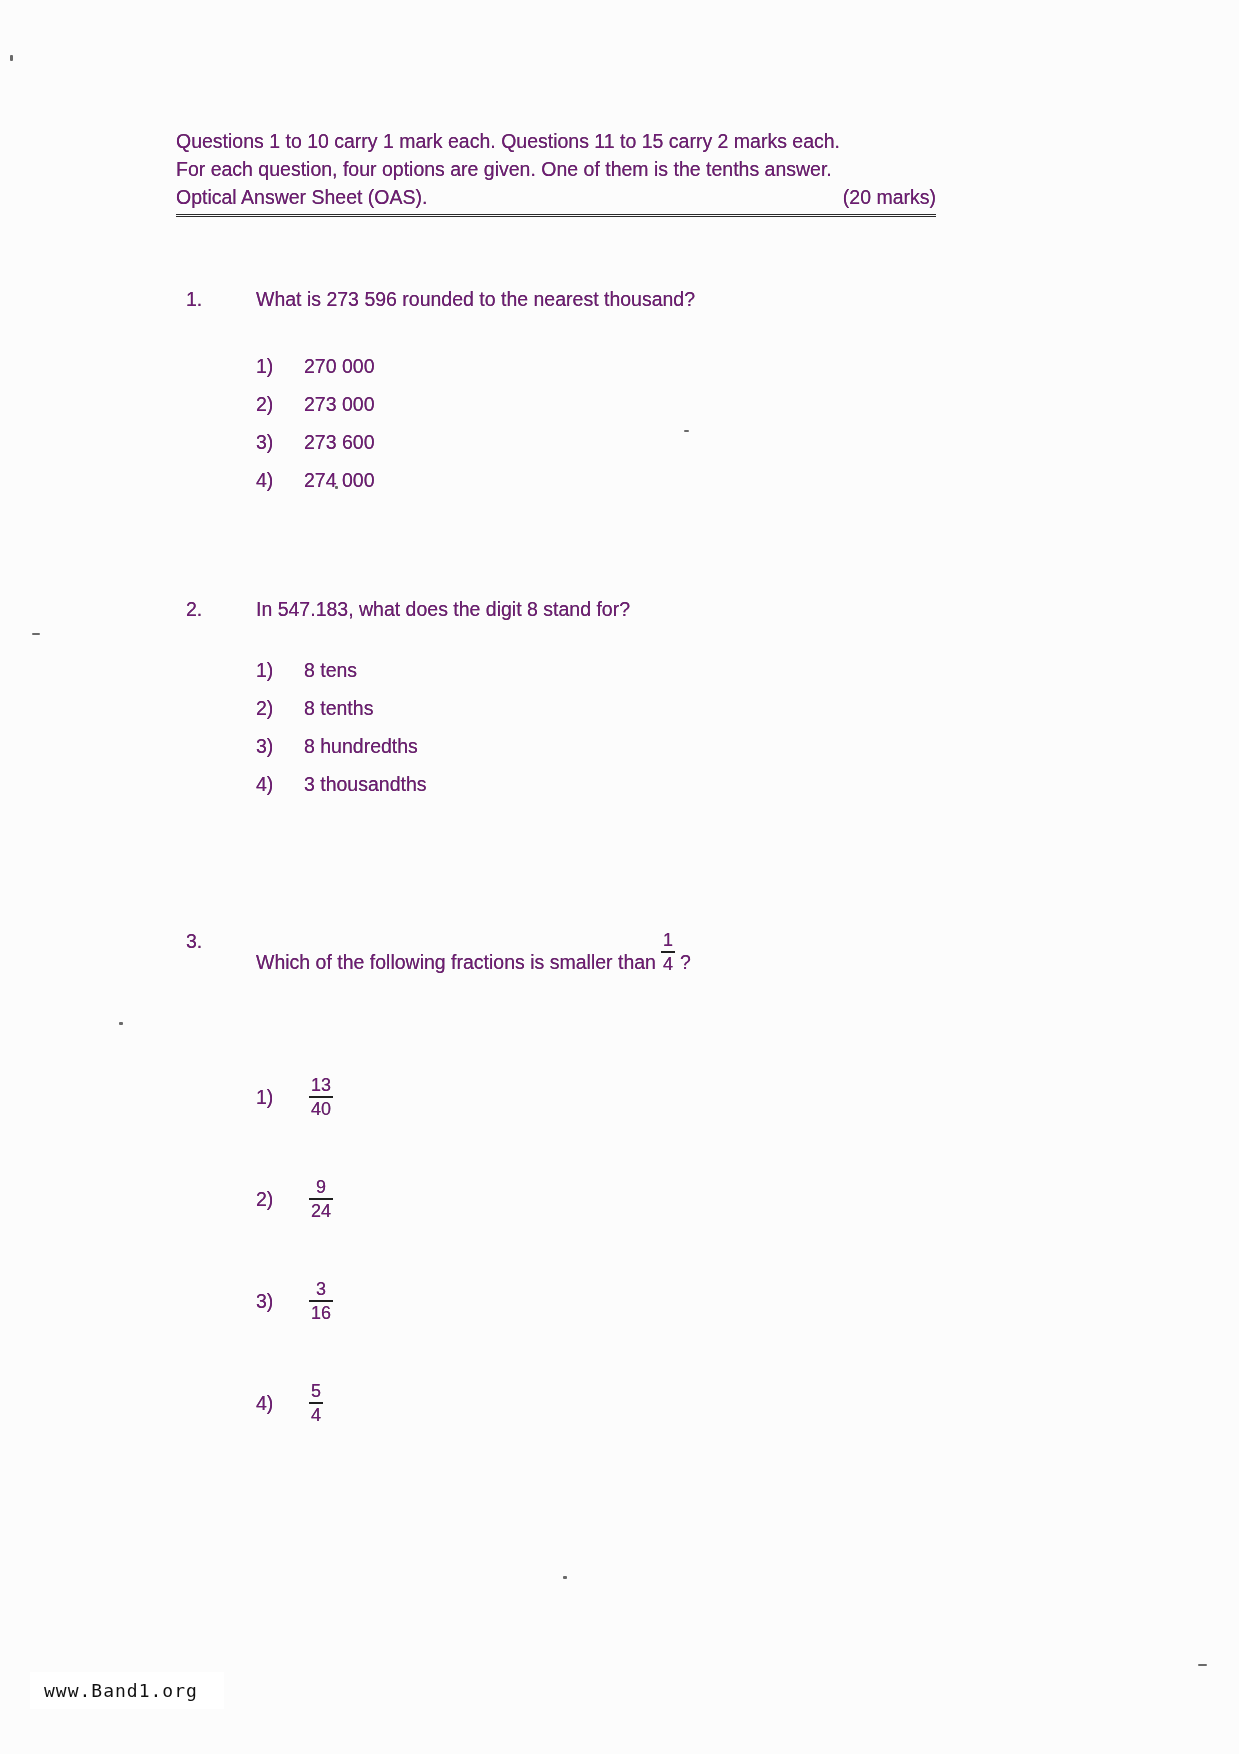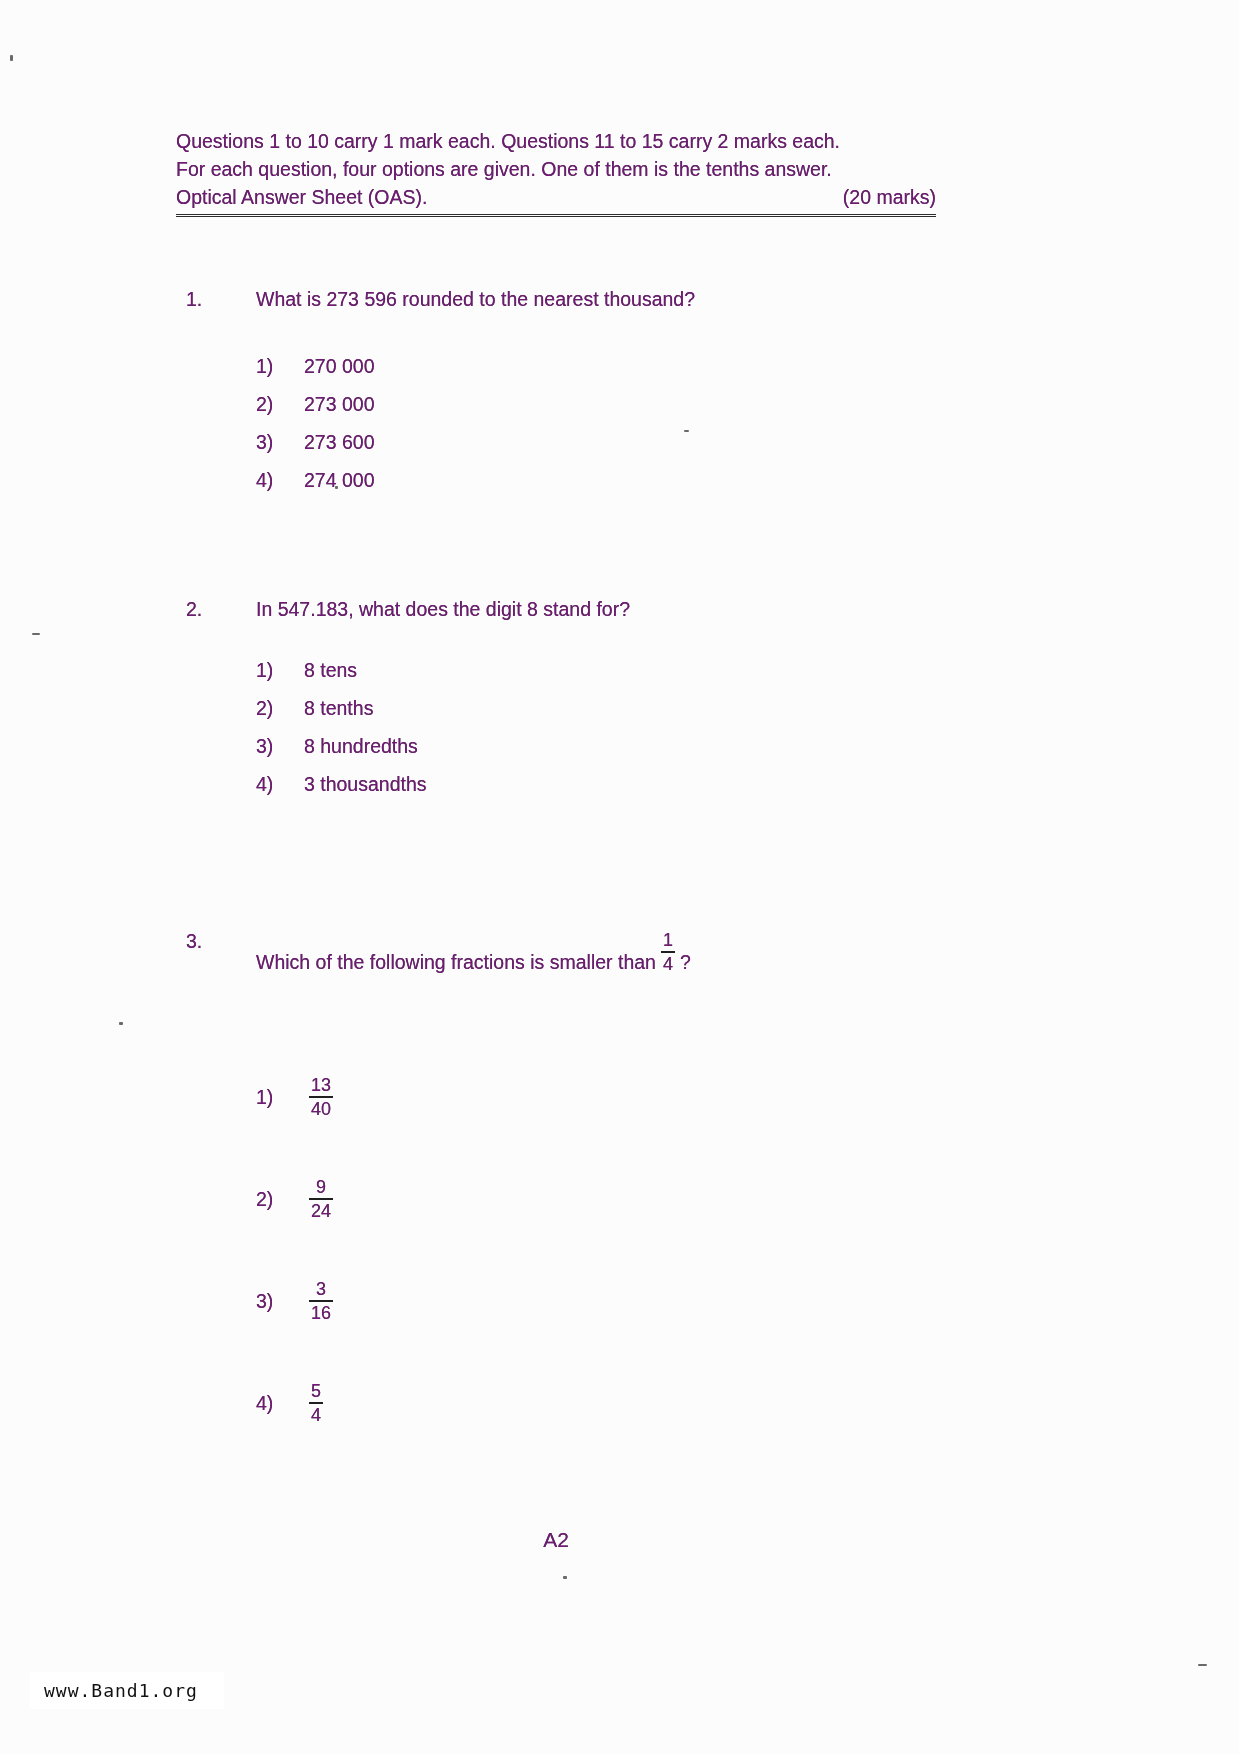--- a/index.html
+++ b/index.html
@@ -186,21 +186,20 @@
       <div class="opt-row-frac">
         <span class="opt-label">4)</span>
         <span class="frac">
           <span class="num">5</span>
           <span class="den">4</span>
         </span>
       </div>
     </div>
   </div>
 
-  <div class="page-label scan">A2</div>
 
   <div class="watermark">www.Band1.org</div>
 
   <div class="artifact" style="left:10px;  top:55px;   width:3px; height:6px;"></div>
   <div class="artifact" style="left:32px;  top:633px;  width:8px; height:2px;"></div>
   <div class="artifact" style="left:684px; top:430px;  width:5px; height:2px;"></div>
   <div class="artifact" style="left:335px; top:486px;  width:3px; height:3px;"></div>
   <div class="artifact" style="left:119px; top:1022px; width:4px; height:3px;"></div>
   <div class="artifact" style="left:563px; top:1576px; width:4px; height:3px;"></div>
   <div class="artifact" style="left:1198px;top:1664px; width:9px; height:2px;"></div>

